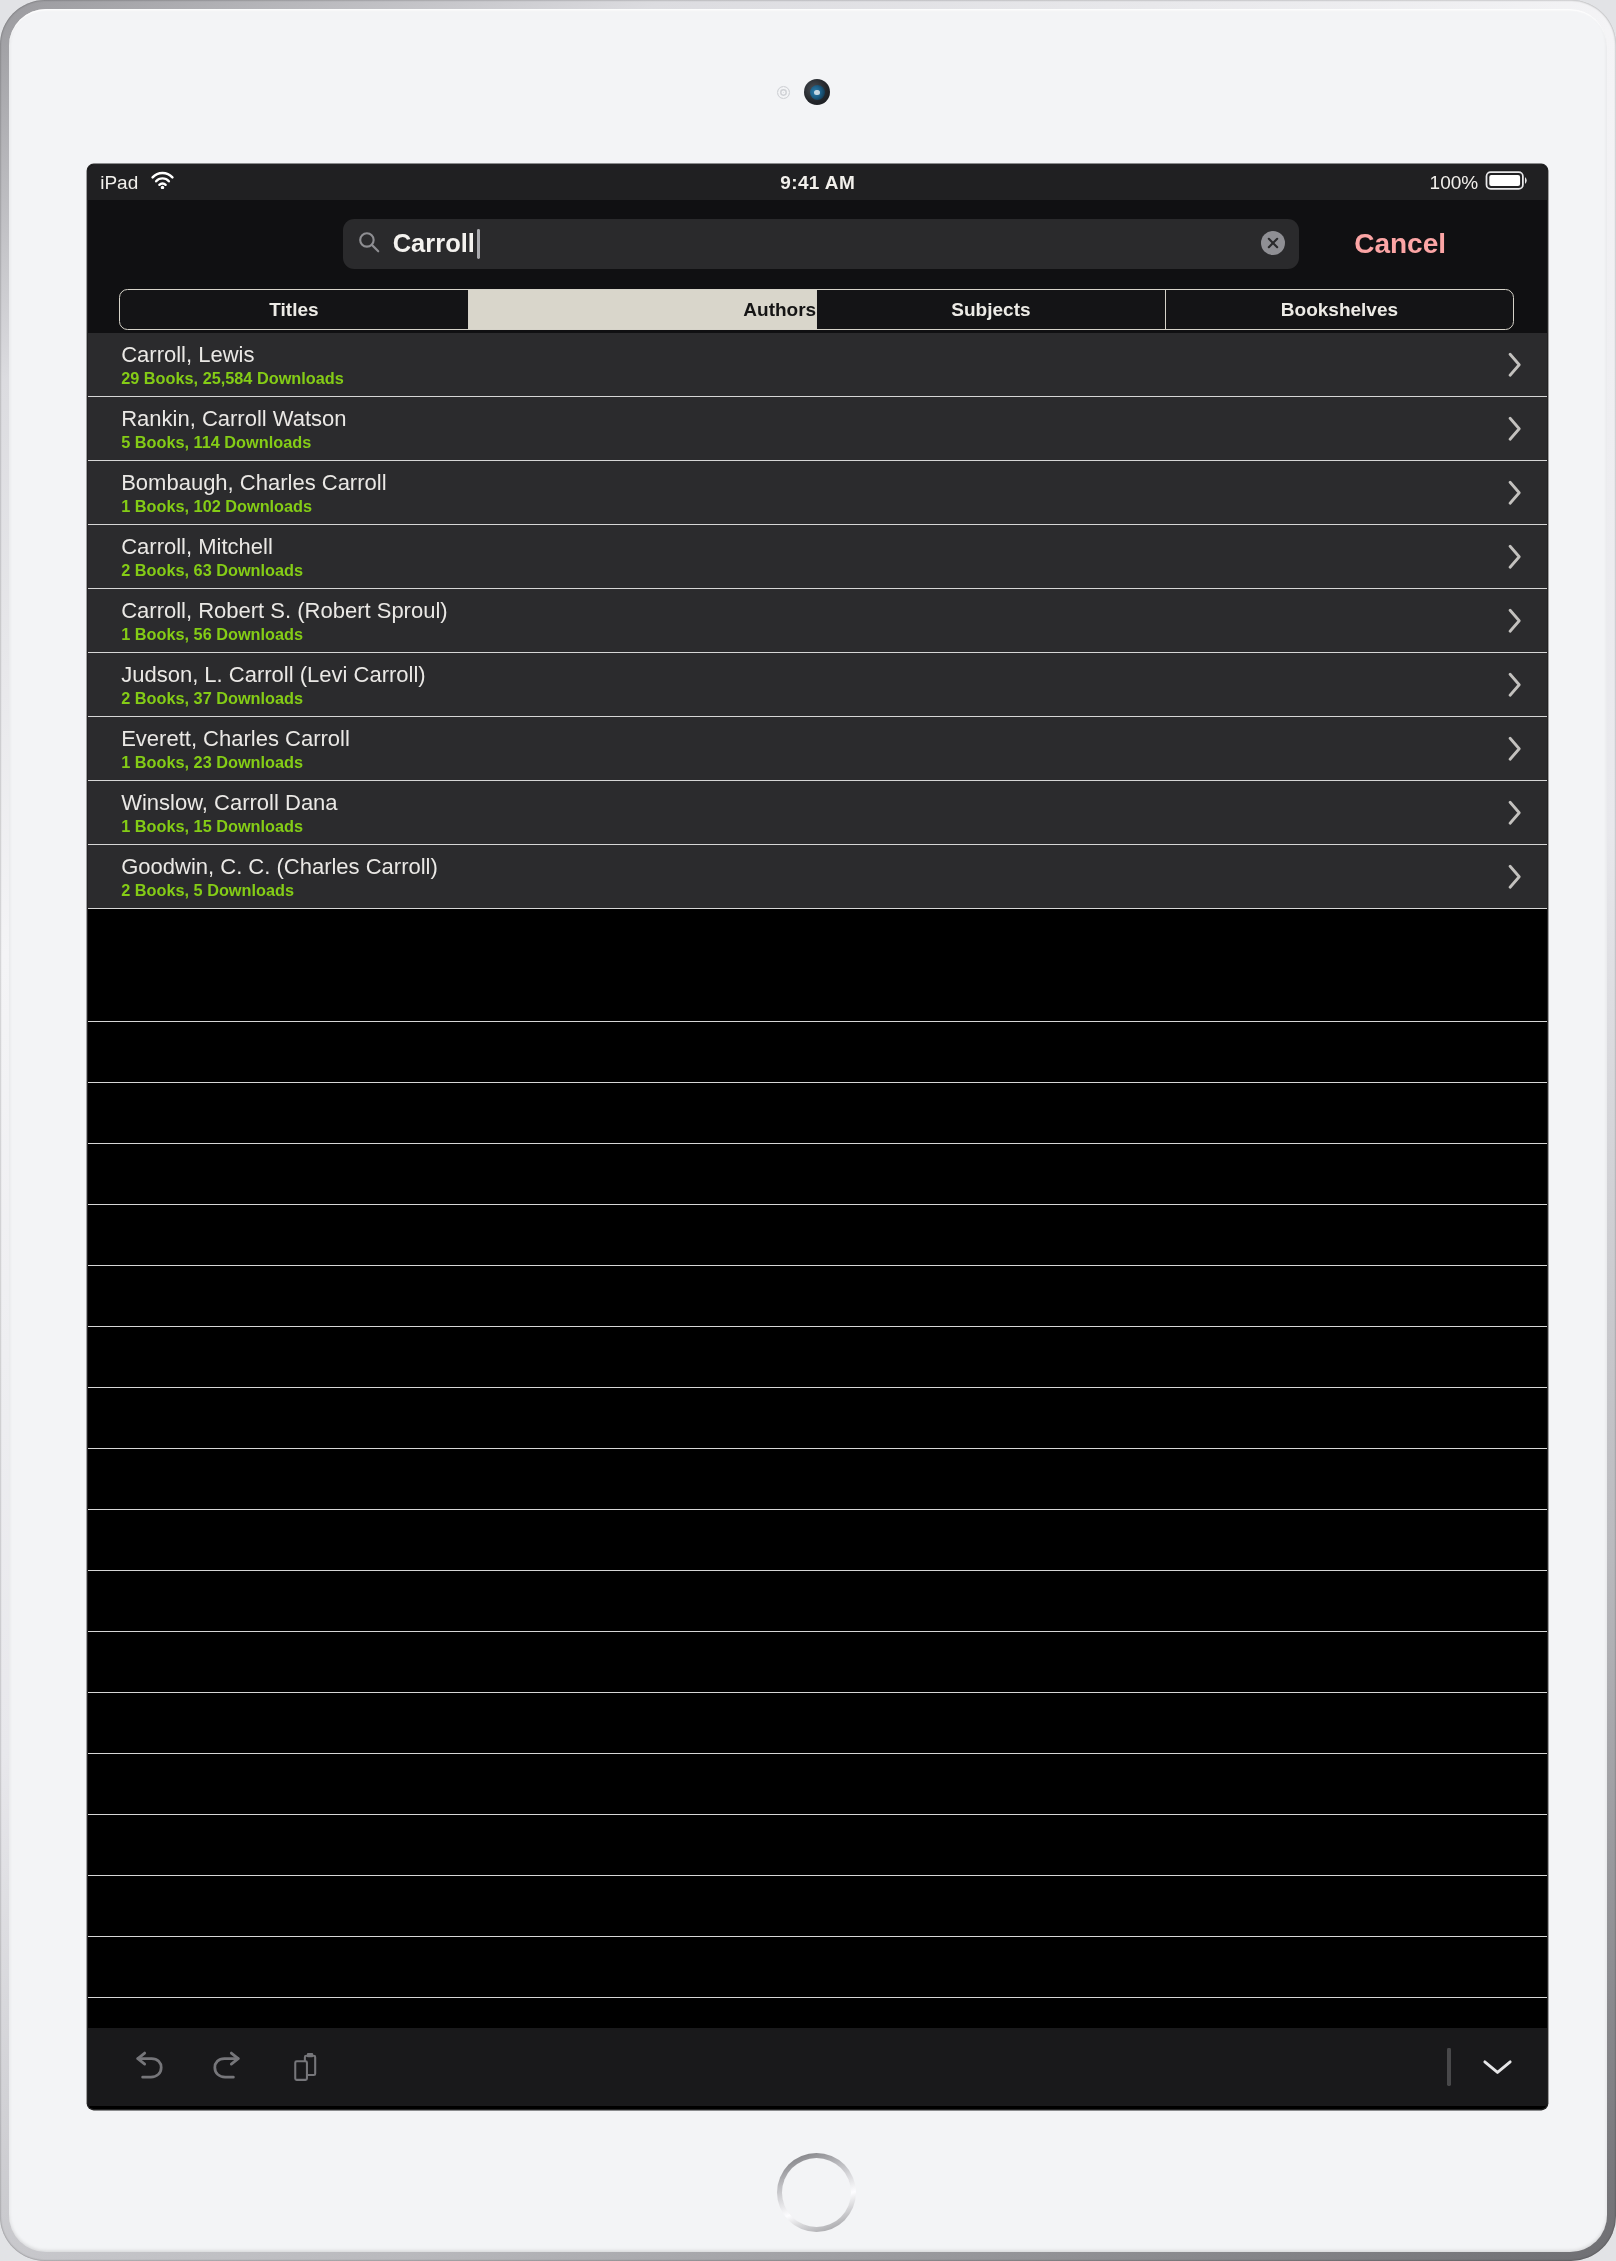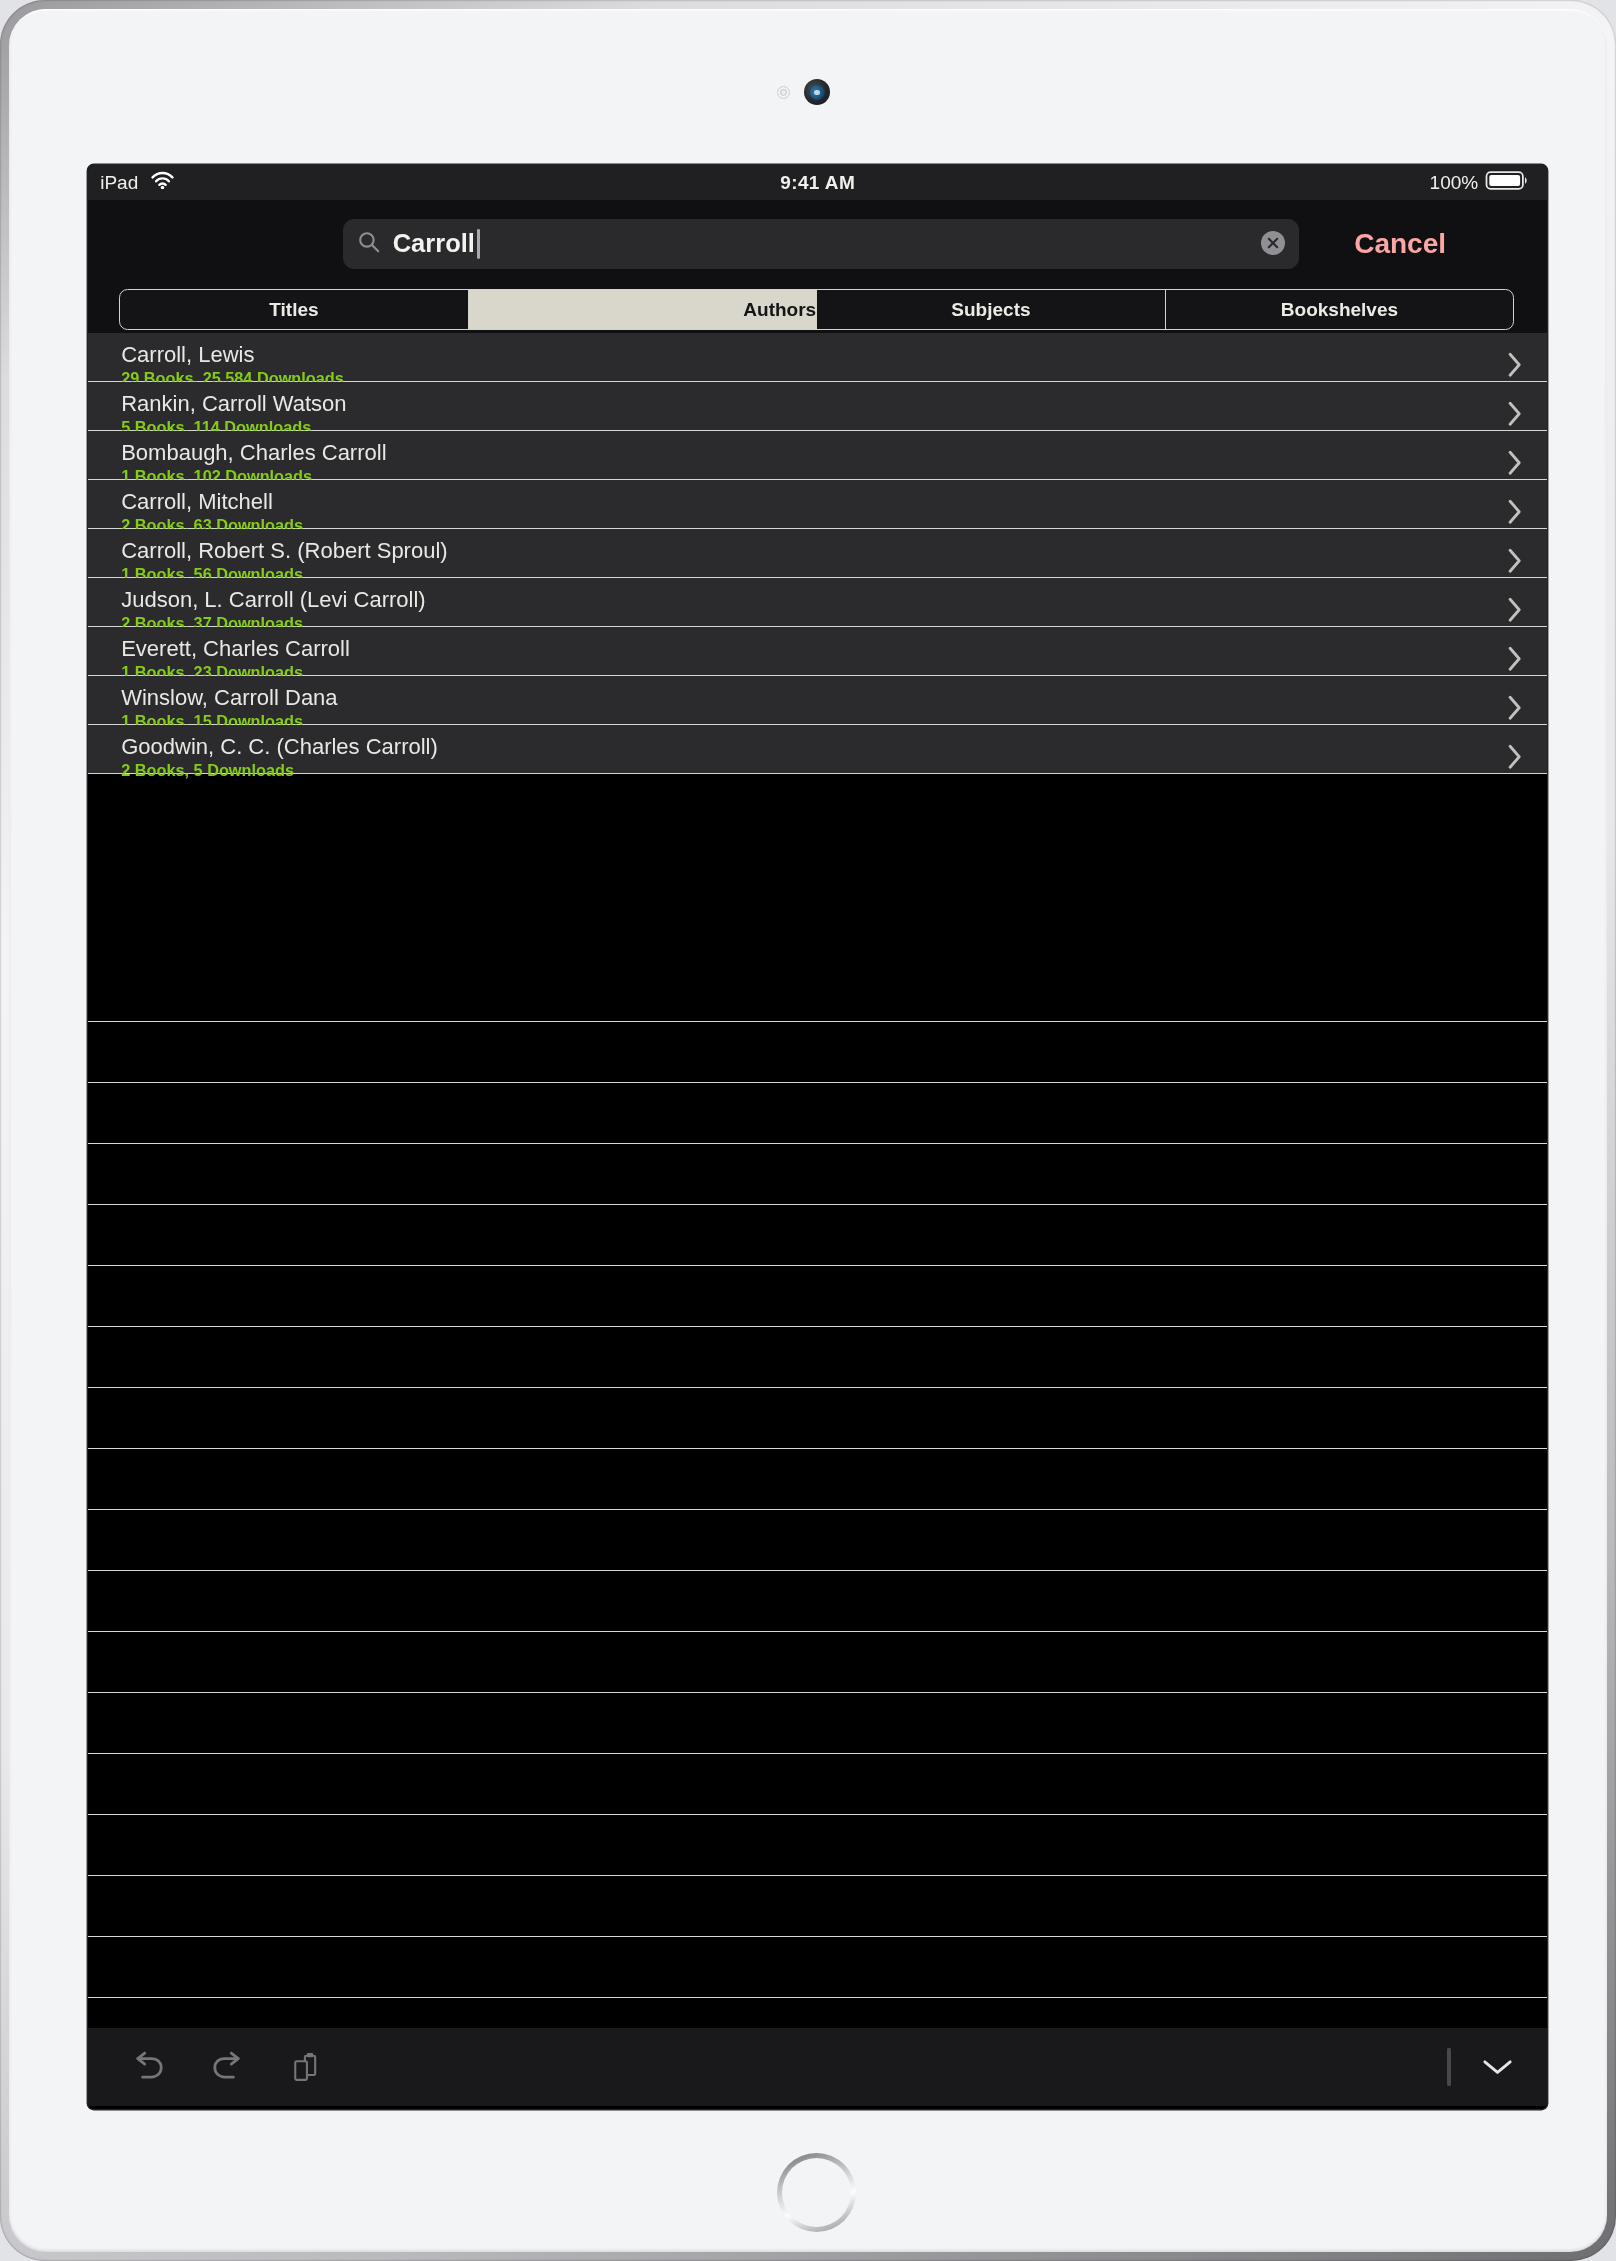--- a/index.html
+++ b/index.html
@@ -46,21 +46,21 @@
 
   .segments{position:absolute;left:31px;top:89px;width:1395px;height:41px;border:1.4px solid #d6d3c9;
     border-radius:8.5px;display:flex;overflow:hidden;background:#141416;}
   .segment{flex:1 1 0;display:flex;align-items:center;justify-content:center;font-size:19px;color:#edebe6;
     border-right:1.4px solid #d6d3c9;}
   .segment:last-child{border-right:none;}
   .segment.selected{background:#d9d6cb;color:#151515;justify-content:flex-end;}
 
   
   .list{position:absolute;left:0;top:168px;width:100%;}
-  .row{position:relative;height:49px;border-bottom:1.4px solid #d6d6d6;background:#2b2b2d;padding:7.8px 0 0 33px;}
+  .row{position:relative;height:64px;border-bottom:1.4px solid #d6d6d6;background:#2b2b2d;padding:7.8px 0 0 33px;}
   .row-name{font-size:22px;line-height:27px;color:#eae8e5;}
   .row-detail{font-size:16.3px;line-height:20px;color:#84cc16;margin-top:0;font-weight:bold;}
   .row-chevron{position:absolute;right:25.5px;top:18.4px;}
 
   
   .empty-rows{position:absolute;left:0;top:796px;width:100%;}
   .empty-row{height:61px;border-bottom:1.4px solid #d6d6d6;background:#000;}
 
   
   .toolbar{position:absolute;left:0;top:1863px;width:100%;height:78px;background:#19191b;}

